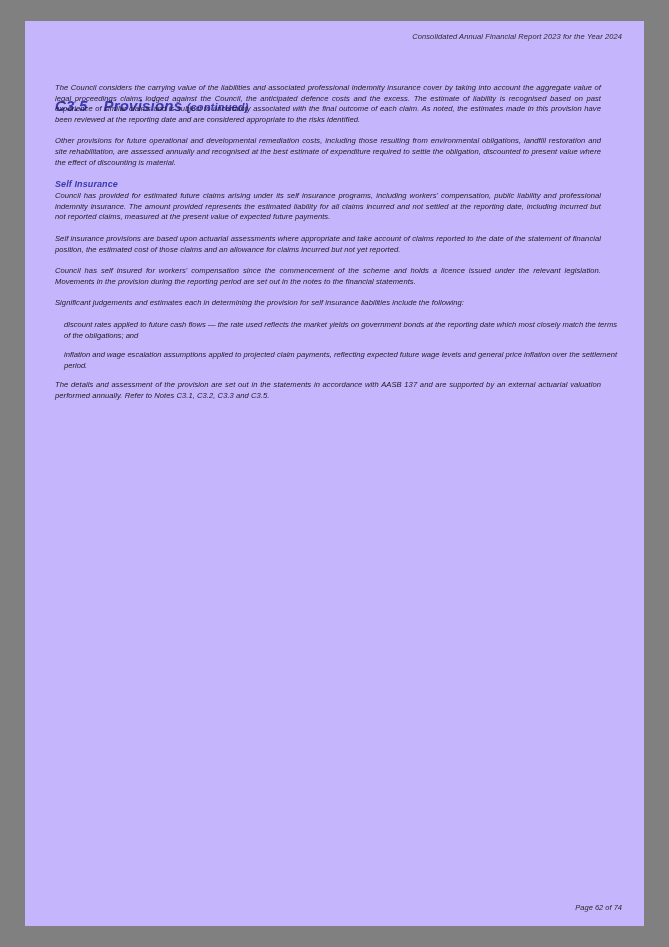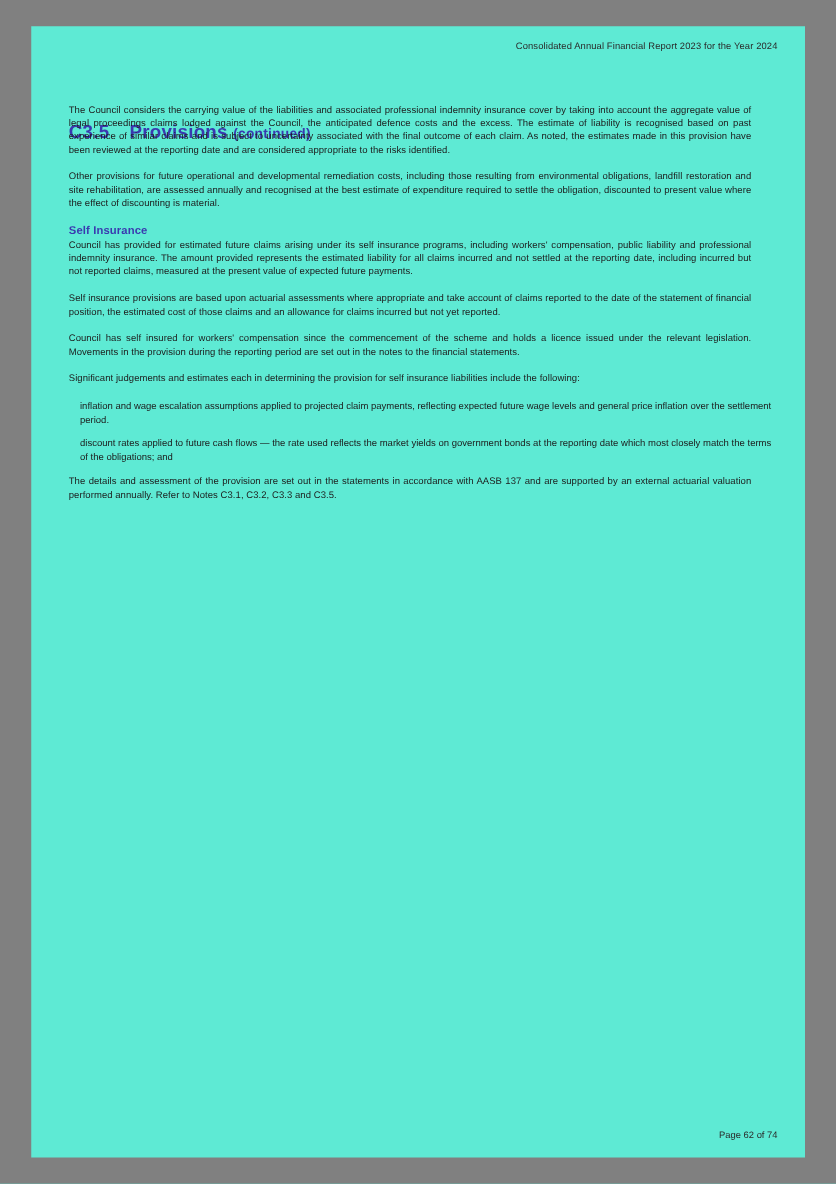--- a/index.html
+++ b/index.html
@@ -12,21 +12,22 @@
     background: #808080;
     font-family: "Liberation Sans", sans-serif;
     overflow: hidden;
   }
   .page {
     position: absolute;
     left: 25px;
     top: 21px;
     width: 619px;
     height: 905px;
-    background: #5eead4;
+    background: #c4b5fd;
+    font-style: italic;
   }
   .header-line {
     position: absolute;
     right: 22px;
     top: 11px;
     font-size: 7.5px;
     color: #2a2a2a;
     letter-spacing: 0.1px;
     white-space: nowrap;
   }
@@ -102,22 +103,22 @@
     <p class="para">The Council considers the carrying value of the liabilities and associated professional indemnity insurance cover by taking into account the aggregate value of legal proceedings claims lodged against the Council, the anticipated defence costs and the excess. The estimate of liability is recognised based on past experience of similar claims and is subject to uncertainty associated with the final outcome of each claim. As noted, the estimates made in this provision have been reviewed at the reporting date and are considered appropriate to the risks identified.</p>
     <p class="para">Other provisions for future operational and developmental remediation costs, including those resulting from environmental obligations, landfill restoration and site rehabilitation, are assessed annually and recognised at the best estimate of expenditure required to settle the obligation, discounted to present value where the effect of discounting is material.</p>
 
     <h3 class="sub">Self Insurance</h3>
 
     <p class="para">Council has provided for estimated future claims arising under its self insurance programs, including workers' compensation, public liability and professional indemnity insurance. The amount provided represents the estimated liability for all claims incurred and not settled at the reporting date, including incurred but not reported claims, measured at the present value of expected future payments.</p>
     <p class="para">Self insurance provisions are based upon actuarial assessments where appropriate and take account of claims reported to the date of the statement of financial position, the estimated cost of those claims and an allowance for claims incurred but not yet reported.</p>
     <p class="para">Council has self insured for workers' compensation since the commencement of the scheme and holds a licence issued under the relevant legislation. Movements in the provision during the reporting period are set out in the notes to the financial statements.</p>
     <p class="para">Significant judgements and estimates each in determining the provision for self insurance liabilities include the following:</p>
 
+    <p class="bullet">discount rates applied to future cash flows — the rate used reflects the market yields on government bonds at the reporting date which most closely match the terms of the obligations; and</p>
     <p class="bullet">inflation and wage escalation assumptions applied to projected claim payments, reflecting expected future wage levels and general price inflation over the settlement period.</p>
-    <p class="bullet">discount rates applied to future cash flows — the rate used reflects the market yields on government bonds at the reporting date which most closely match the terms of the obligations; and</p>
 
     <p class="para">The details and assessment of the provision are set out in the statements in accordance with AASB 137 and are supported by an external actuarial valuation performed annually. Refer to Notes C3.1, C3.2, C3.3 and C3.5.</p>
 
   </div>
 
   <div class="footer">Page 62 of 74</div>
 
 </div>
 
 </body></html>

